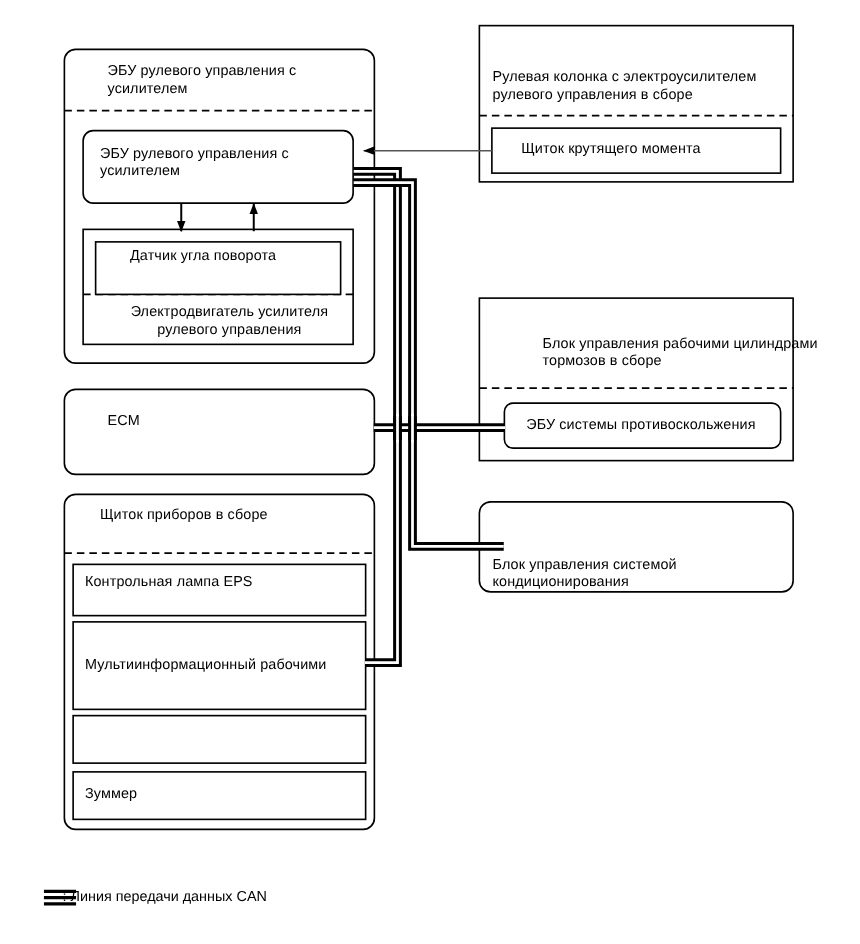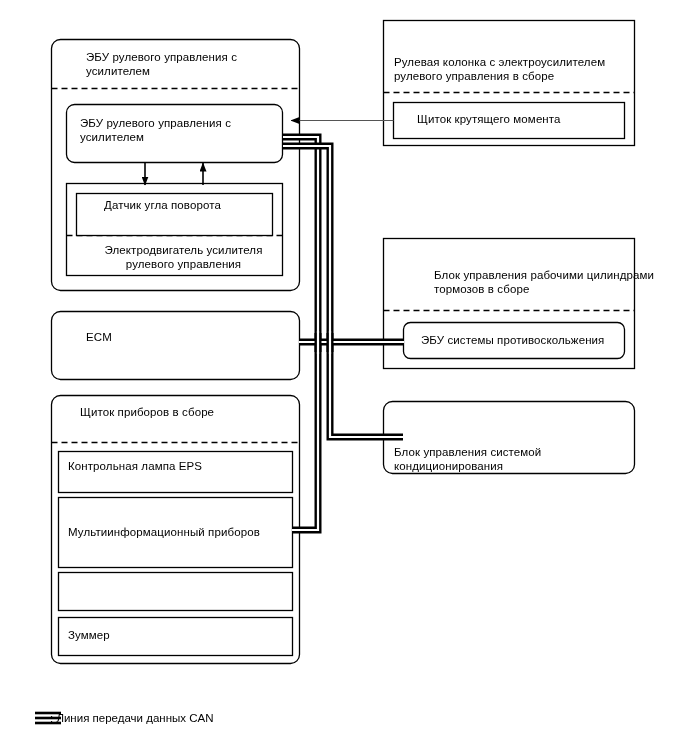--- a/index.html
+++ b/index.html
@@ -115,21 +115,21 @@
 
   <div class="txt" style="left:86px; top:243px; width:195px;text-align:center;">Электродвигатель усилителя
 рулевого управления</div>
 
   <div class="txt" style="left:86px; top:330px; width:180px;">ECM</div>
 
   <div class="txt" style="left:80px; top:405px; width:210px;">Щиток приборов в сборе</div>
 
   <div class="txt" style="left:68px; top:459px; width:216px;">Контрольная лампа EPS</div>
 
-  <div class="txt" style="left:68px; top:525px; width:216px;">Мультиинформационный приборов</div>
+  <div class="txt" style="left:68px; top:525px; width:216px;">Мультиинформационный рабочими</div>
 
 
   <div class="txt" style="left:68px; top:628px; width:216px;">Зуммер</div>
 
   <div class="txt" style="left:394px; top:29px; width:235px;margin-top:26px;">Рулевая колонка с электроусилителем
 рулевого управления в сборе</div>
 
   <div class="txt" style="left:417px; top:112px; width:205px;">Щиток крутящего момента</div>
 
   <div class="txt" style="left:394px; top:268px; width:238px;margin-left:40px;">Блок управления рабочими цилиндрами

